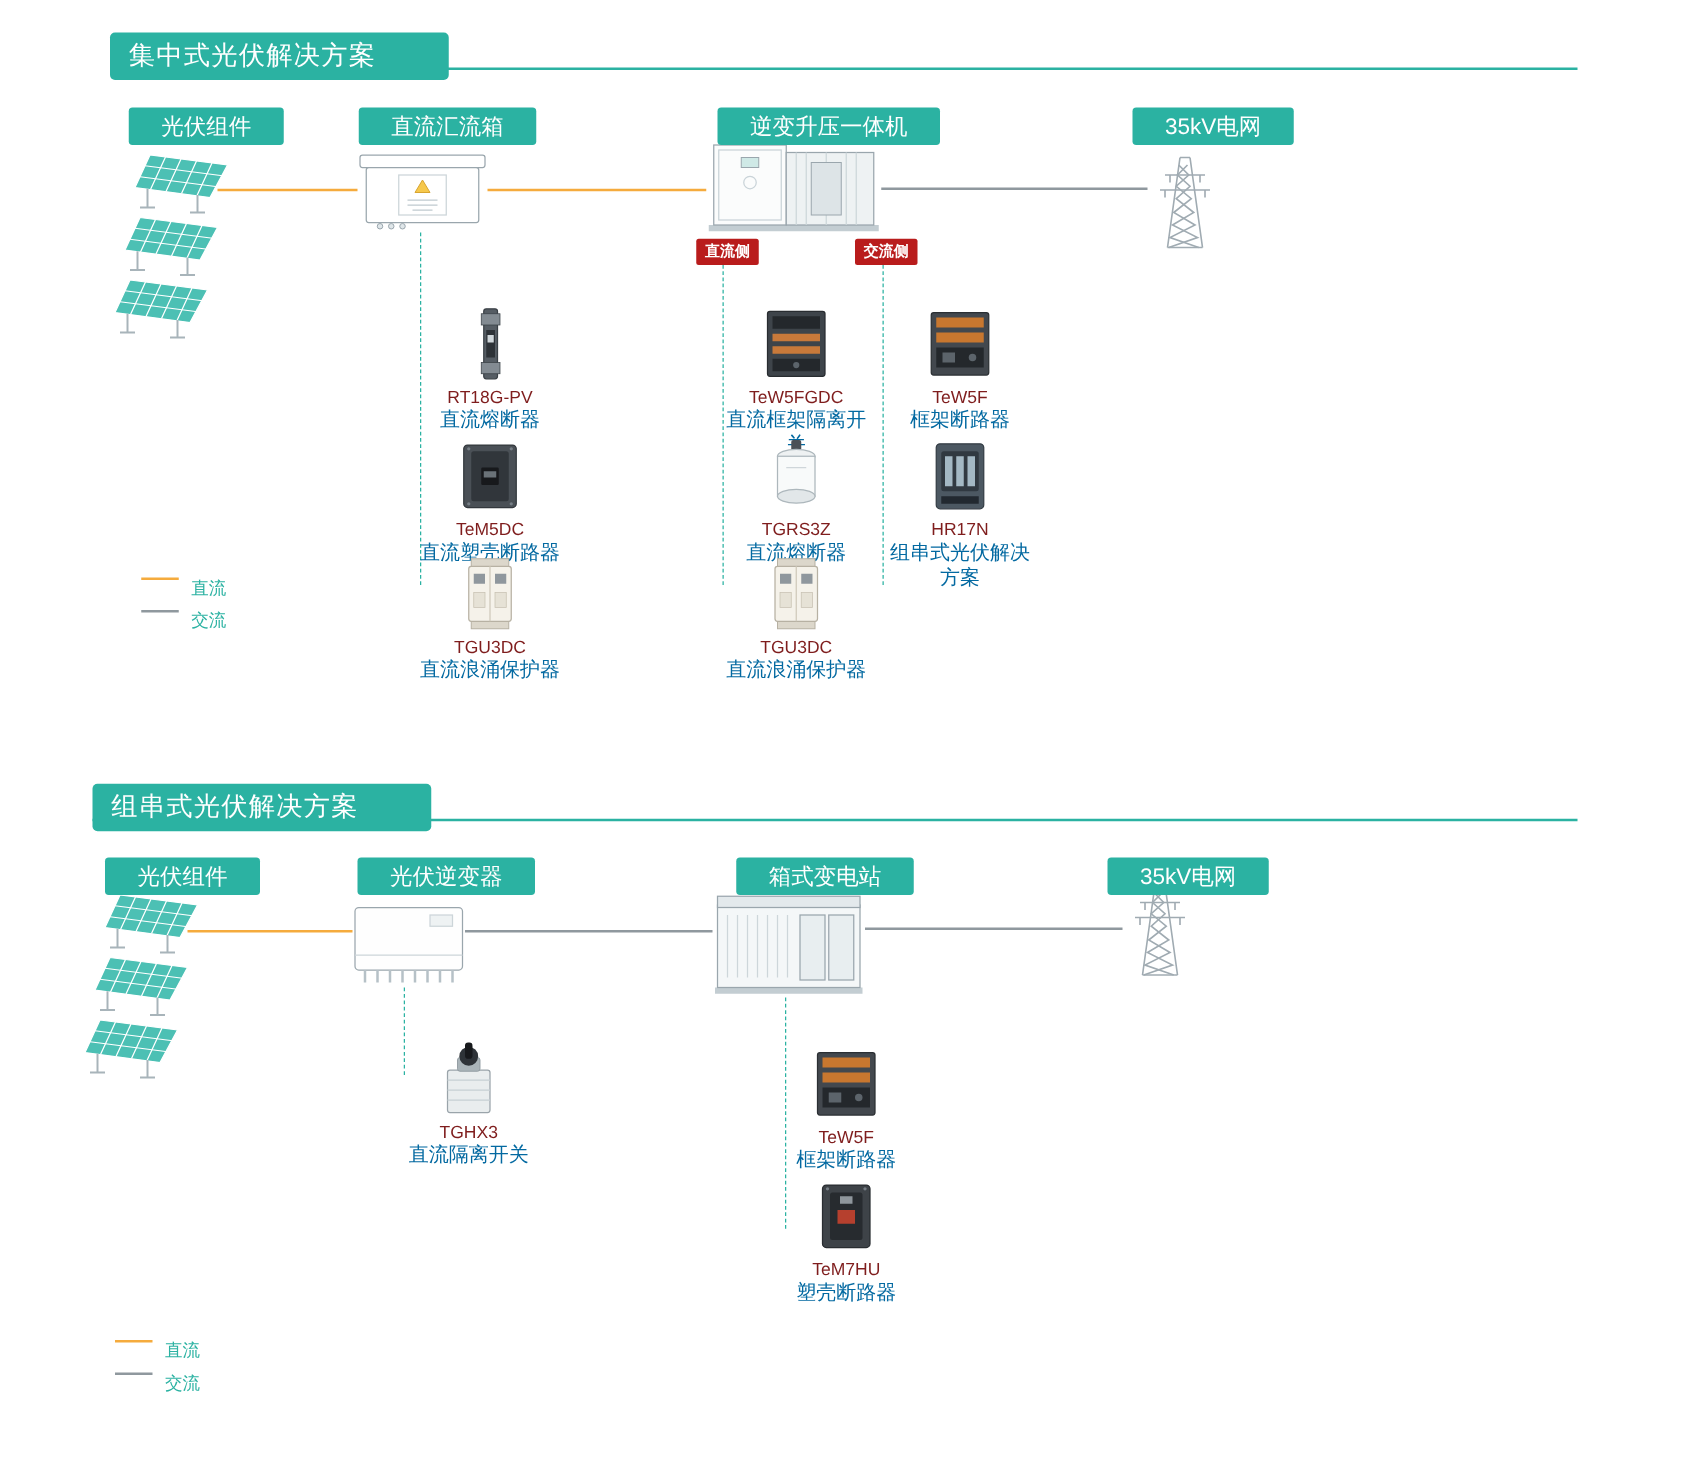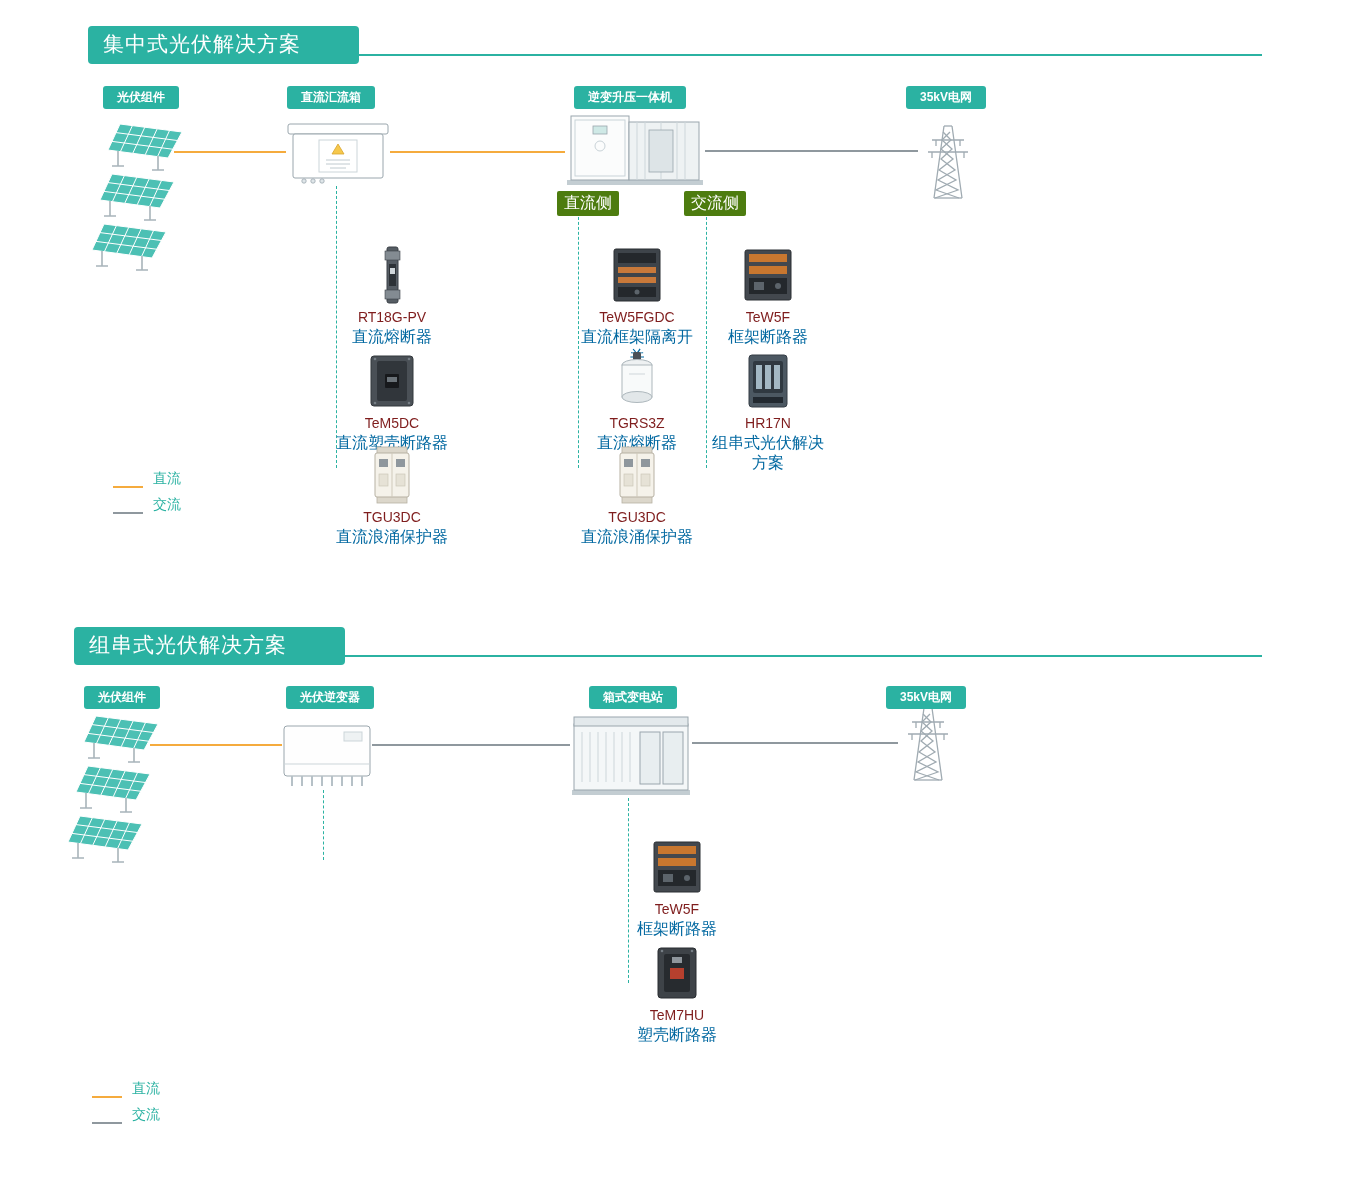--- a/index.html
+++ b/index.html
@@ -3,39 +3,39 @@
 <meta charset="utf-8">
 <style>
   *{margin:0;padding:0;box-sizing:border-box}
   body{font-family:"Liberation Sans","DejaVu Sans",sans-serif;background:#ffffff}
   .canvas{position:relative;width:1350px;height:1182px;background:#ffffff;overflow:hidden}
 
   .banner{position:absolute;background:#2bb2a2;color:#fff;font-size:21px;font-weight:normal;
           padding:4px 58px 6px 15px;border-radius:4px;letter-spacing:1px;white-space:nowrap;z-index:3}
   .rule{position:absolute;height:2px;background:#2bb2a2;z-index:1}
 
-  .chip{position:absolute;background:#2bb2a2;color:#fff;font-size:12px;font-weight:bold;
-        padding:3px 14px;border-radius:3px;white-space:nowrap;z-index:3}
-  .chip-sm{position:absolute;background:#4d7c0f;color:#fff;font-size:16px;font-weight:normal;
+  .chip{position:absolute;background:#2bb2a2;color:#fff;font-size:18px;font-weight:normal;
+        padding:3px 26px;border-radius:3px;white-space:nowrap;z-index:3}
+  .chip-sm{position:absolute;background:#b91c1c;color:#fff;font-size:12px;font-weight:bold;
         padding:2px 7px;border-radius:2px;white-space:nowrap;z-index:3}
 
   .hline{position:absolute;height:2px;z-index:1}
   .dc{background:#f5ab3d}
   .ac{background:#8f989e}
   .vdash{position:absolute;width:0;border-left:1.5px dashed #2bb2a2;z-index:1}
 
   .icon{position:absolute;z-index:2}
 
   .product{position:absolute;width:120px;text-align:center;z-index:2}
   .prod-icon{height:60px;display:flex;align-items:flex-end;justify-content:center}
   .prod-name{margin-top:3px;color:#7f1d1d;font-size:14px;line-height:1.25}
   .prod-desc{color:#0369a1;font-size:16px;line-height:1.3}
 
   .legend{position:absolute;z-index:2}
-  .legend-row{display:flex;align-items:flex-end;height:26px}
+  .legend-row{display:flex;align-items:flex-start;height:26px}
   .legend-line{display:inline-block;width:30px;height:2px;margin-right:10px}
   .legend-label{color:#2bb2a2;font-size:14px}
 </style>
 </head>
 <body>
 
 <svg width="0" height="0" style="position:absolute" aria-hidden="true">
   <defs>
     <g id="pv-panel">
       <polygon points="12,0 74,8 60,34 0,26" fill="#4cc0b4" stroke="#ffffff" stroke-width="1"></polygon>
@@ -334,20 +334,29 @@
       </svg>
   </div>
 
   <div class="hline dc" style="left:150px;top:744px;width:132px"></div>
   <div class="hline ac" style="left:372px;top:744px;width:198px"></div>
   <div class="hline ac" style="left:692px;top:742px;width:206px"></div>
 
   <div class="vdash" style="left:323px;top:790px;height:70px"></div>
   <div class="vdash" style="left:628px;top:798px;height:185px"></div>
 
+  <div class="product" style="left:315px;top:834px">
+    <div class="prod-icon">
+        <svg width="56" height="62">
+          <use href="#p-rotary"></use>
+        </svg>
+      </div>
+    <div class="prod-name">TGHX3</div>
+    <div class="prod-desc">直流隔离开关</div>
+  </div>
   <div class="product" style="left:617px;top:838px">
     <div class="prod-icon">
         <svg width="56" height="62">
           <use href="#p-frame-acb"></use>
         </svg>
       </div>
     <div class="prod-name">TeW5F</div>
     <div class="prod-desc">框架断路器</div>
   </div>
   <div class="product" style="left:617px;top:944px">

